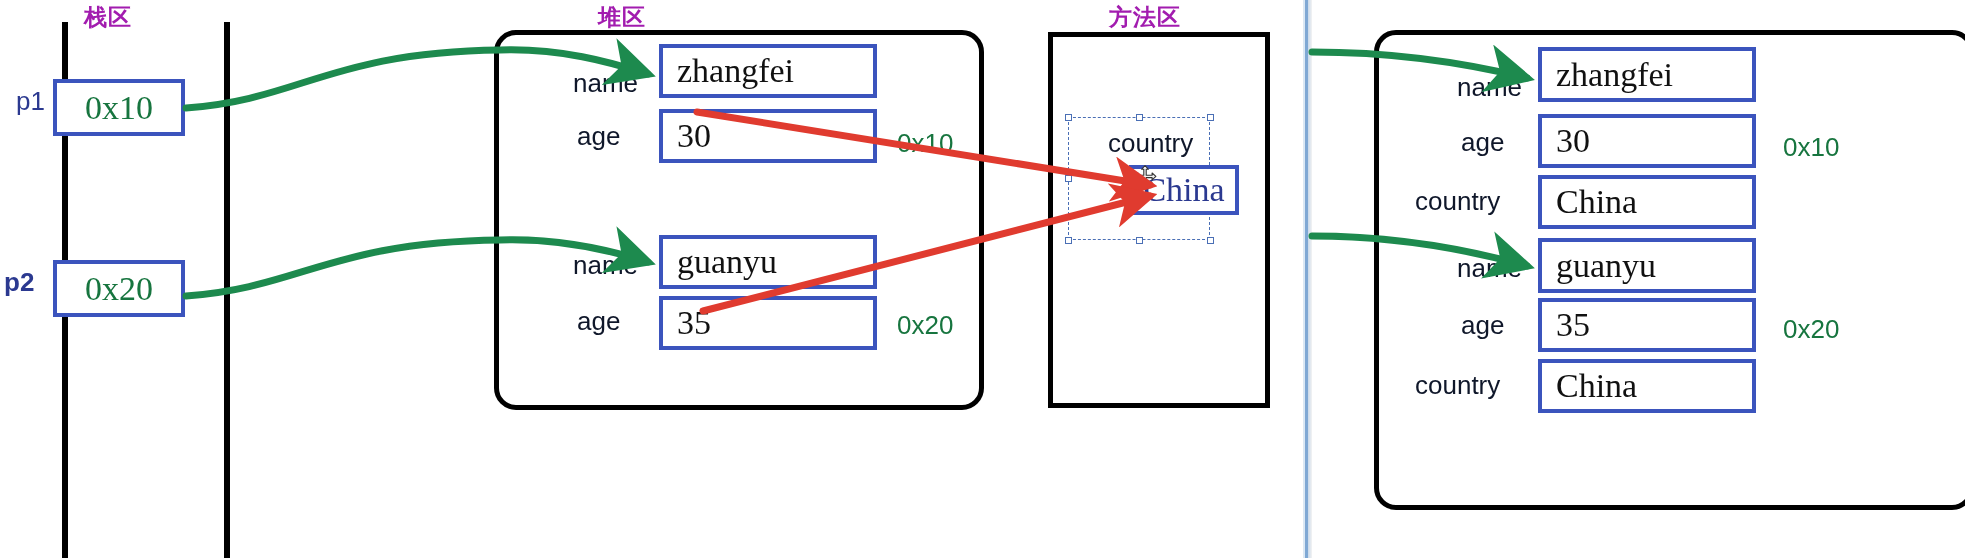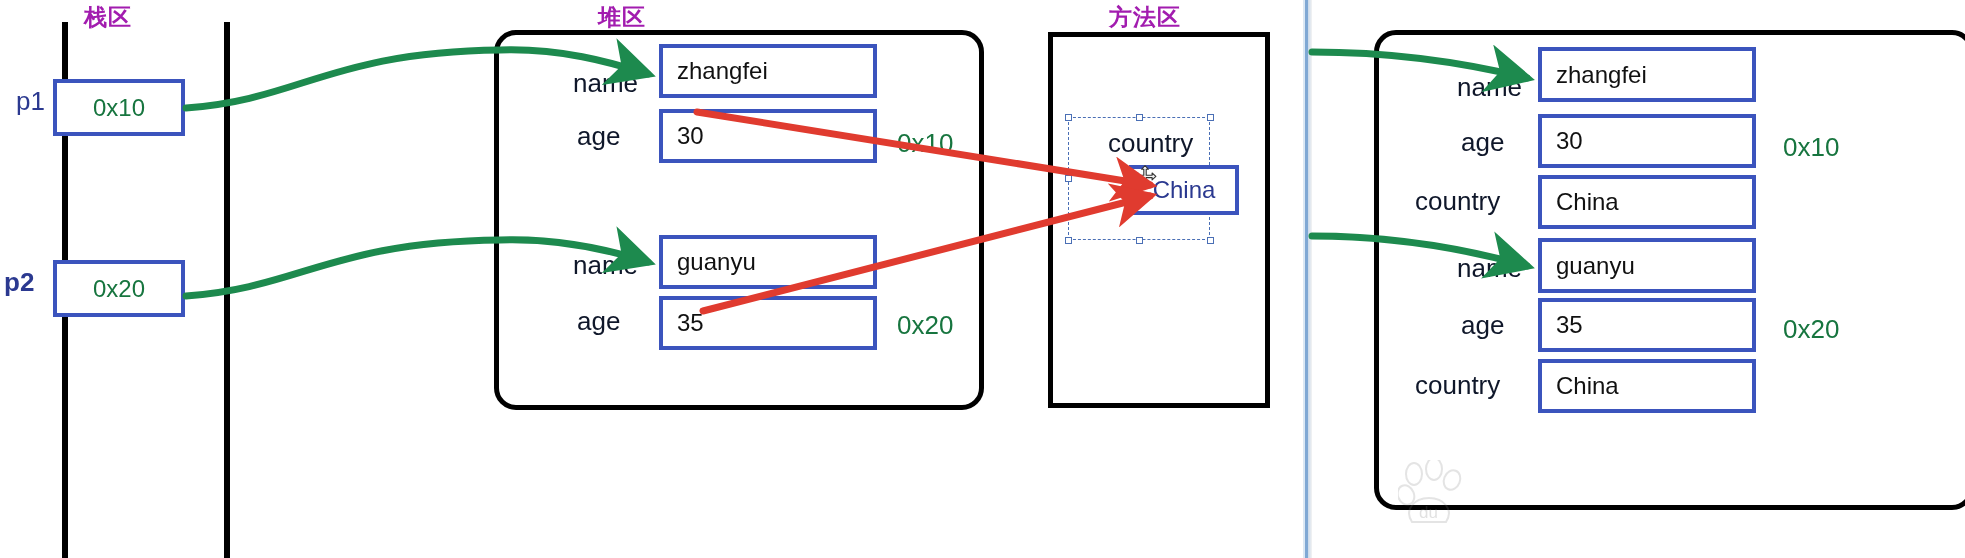--- a/index.html
+++ b/index.html
@@ -18,21 +18,21 @@
   
   .rail{position:absolute;background:#000;width:6px;}
 
   
   .bluebox{
     position:absolute;border:4px solid #3b54bd;background:#fff;
     box-sizing:border-box;
   }
   .bluebox .txt{
     position:absolute;left:14px;top:50%;transform:translateY(-50%);
-    font-size:24px;color:#111;white-space:nowrap;
+    font-size:34px;color:#111;white-space:nowrap;font-family:Liberation Serif, serif;
   }
   .bluebox .txt.green{color:#17753f;}
   .bluebox .txt.center{left:50%;transform:translate(-50%,-50%);}
 
   
   .panel{
     position:absolute;border:5px solid #000;border-radius:22px;
     background:transparent;box-sizing:border-box;
   }
   .panel.square{border-radius:0;}
@@ -215,27 +215,15 @@
 
     <path d="M697,112 L1150,185" fill="none" stroke="#e03b2f" stroke-width="7" stroke-linecap="round" marker-end="url(#rtip)"></path>
 
     <path d="M703,311 L1150,196" fill="none" stroke="#e03b2f" stroke-width="7" stroke-linecap="round" marker-end="url(#rtip)"></path>
 
     <path d="M1312,52 C1400,52 1470,64 1527,78" fill="none" stroke="#1d8a4e" stroke-width="7" stroke-linecap="round" marker-end="url(#gtip)"></path>
 
     <path d="M1312,236 C1400,236 1470,250 1527,266" fill="none" stroke="#1d8a4e" stroke-width="7" stroke-linecap="round" marker-end="url(#gtip)"></path>
   </svg>
 
-  <div class="wm-paw" style="left:1398px;top:460px;">
-    <svg viewBox="0 0 70 64" width="70" height="64">
-      <g fill="none" stroke="rgba(120,120,120,.5)" stroke-width="2">
-        <ellipse cx="16" cy="14" rx="8" ry="11"></ellipse>
-        <ellipse cx="36" cy="9" rx="8" ry="11"></ellipse>
-        <ellipse cx="54" cy="20" rx="8" ry="10" transform="rotate(22 54 20)"></ellipse>
-        <ellipse cx="8" cy="35" rx="8" ry="10" transform="rotate(-22 8 35)"></ellipse>
-        <path d="M14 62 C6 50 16 38 31 38 C46 38 56 50 48 62 Z"></path>
-      </g>
-      <text x="21" y="58" font-family="'Liberation Sans',sans-serif" font-size="17" fill="rgba(120,120,120,.55)">du</text>
-    </svg>
-  </div>
 
 
 </div>
 
 </body></html>

